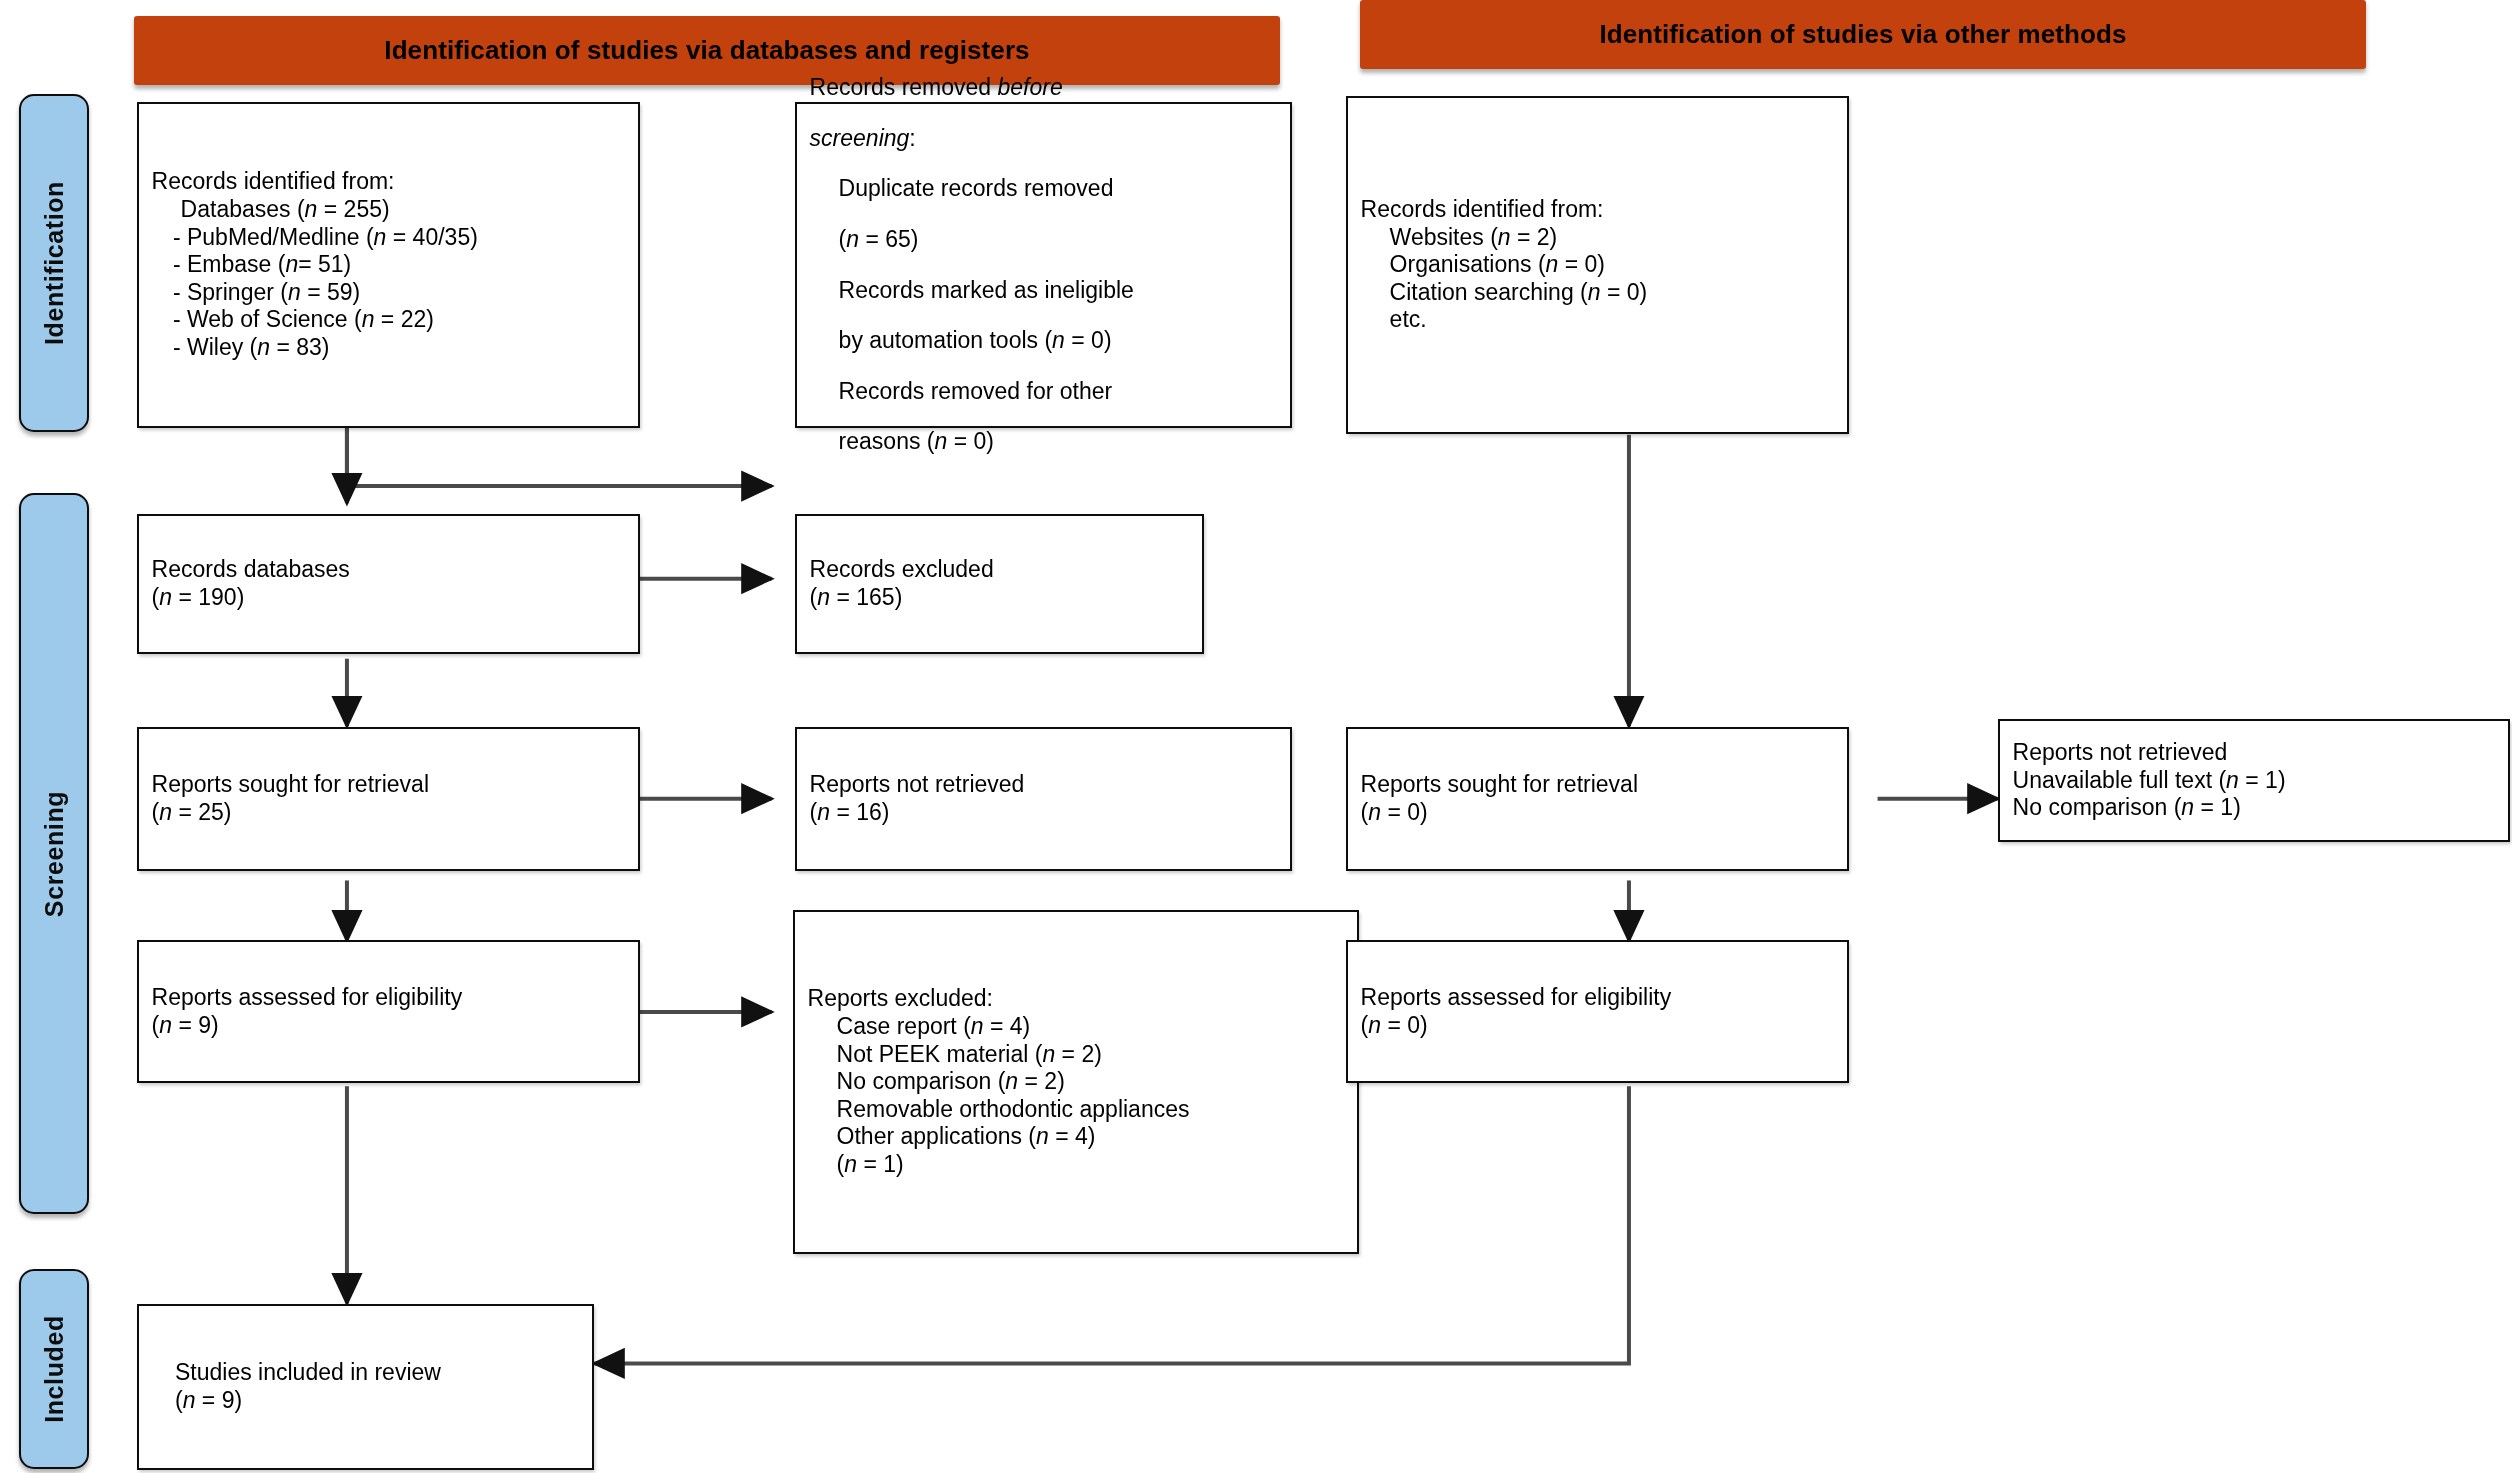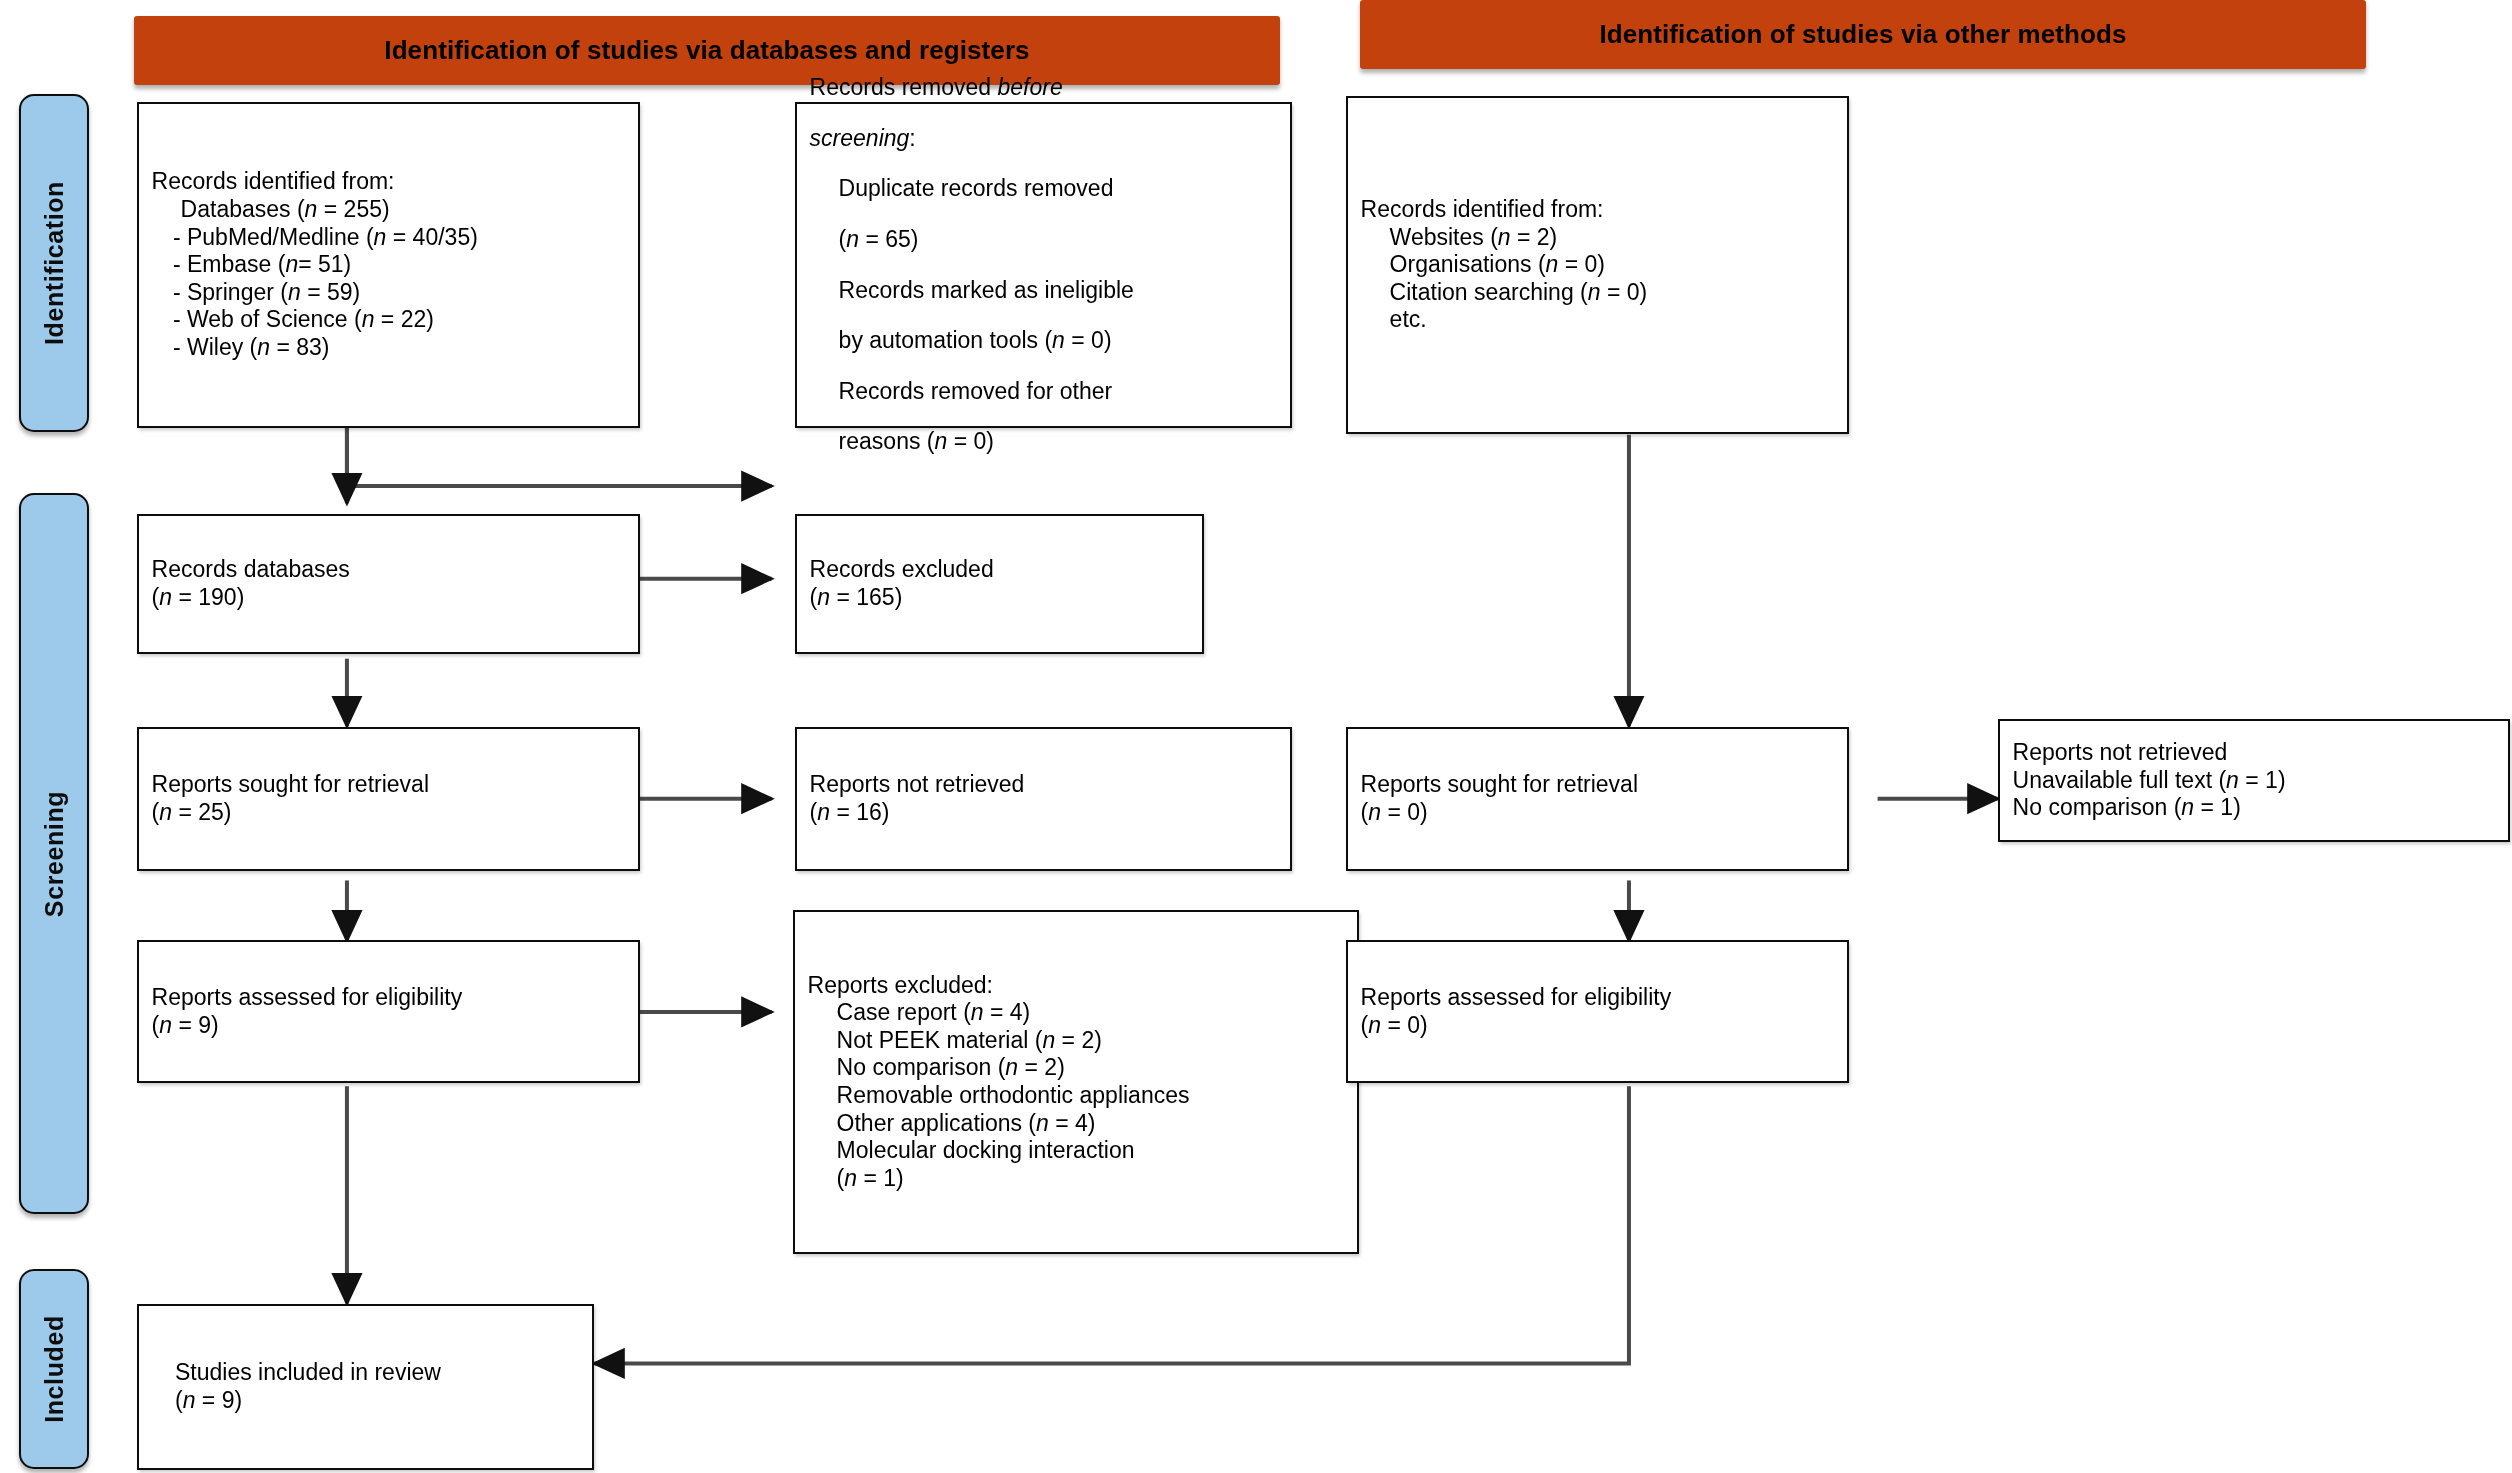--- a/index.html
+++ b/index.html
@@ -179,21 +179,20 @@
     <div class="ln">(<i>n</i> = 9)</div>
   </div>
 
   <div class="flow-box" style="left:793px; top:910px; width:566px; height:344px;">
     <div class="ln">Reports excluded:</div>
     <div class="ln ind2">Case report (<i>n</i> = 4)</div>
     <div class="ln ind2">Not PEEK material (<i>n</i> = 2)</div>
     <div class="ln ind2">No comparison (<i>n</i> = 2)</div>
     <div class="ln ind2">Removable orthodontic appliances</div>
     <div class="ln ind2">Other applications (<i>n</i> = 4)</div>
-    <div class="ln ind2">Molecular docking interaction</div>
     <div class="ln ind2">(<i>n</i> = 1)</div>
   </div>
 
   <div class="flow-box" style="left:137px; top:1304px; width:457px; height:166px;padding-left:36px;">
     <div class="ln">Studies included in review</div>
     <div class="ln">(<i>n</i> = 9)</div>
   </div>
 
   <div class="flow-box" style="left:1346px; top:96px; width:503px; height:338px;">
     <div class="ln">Records identified from:</div>

